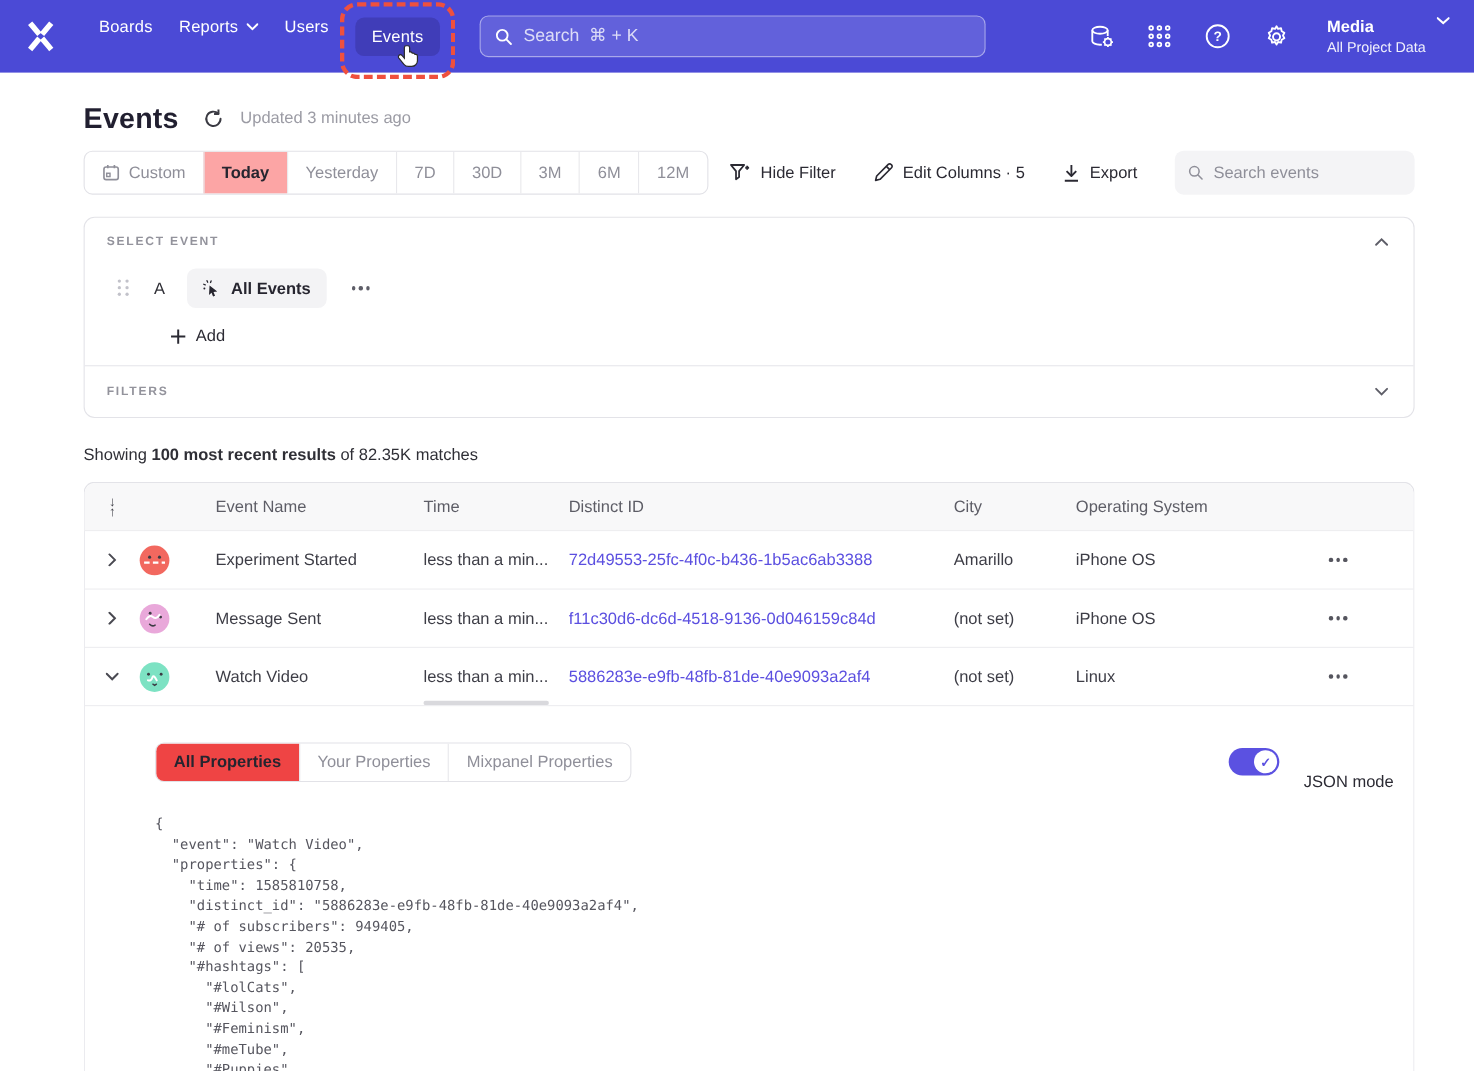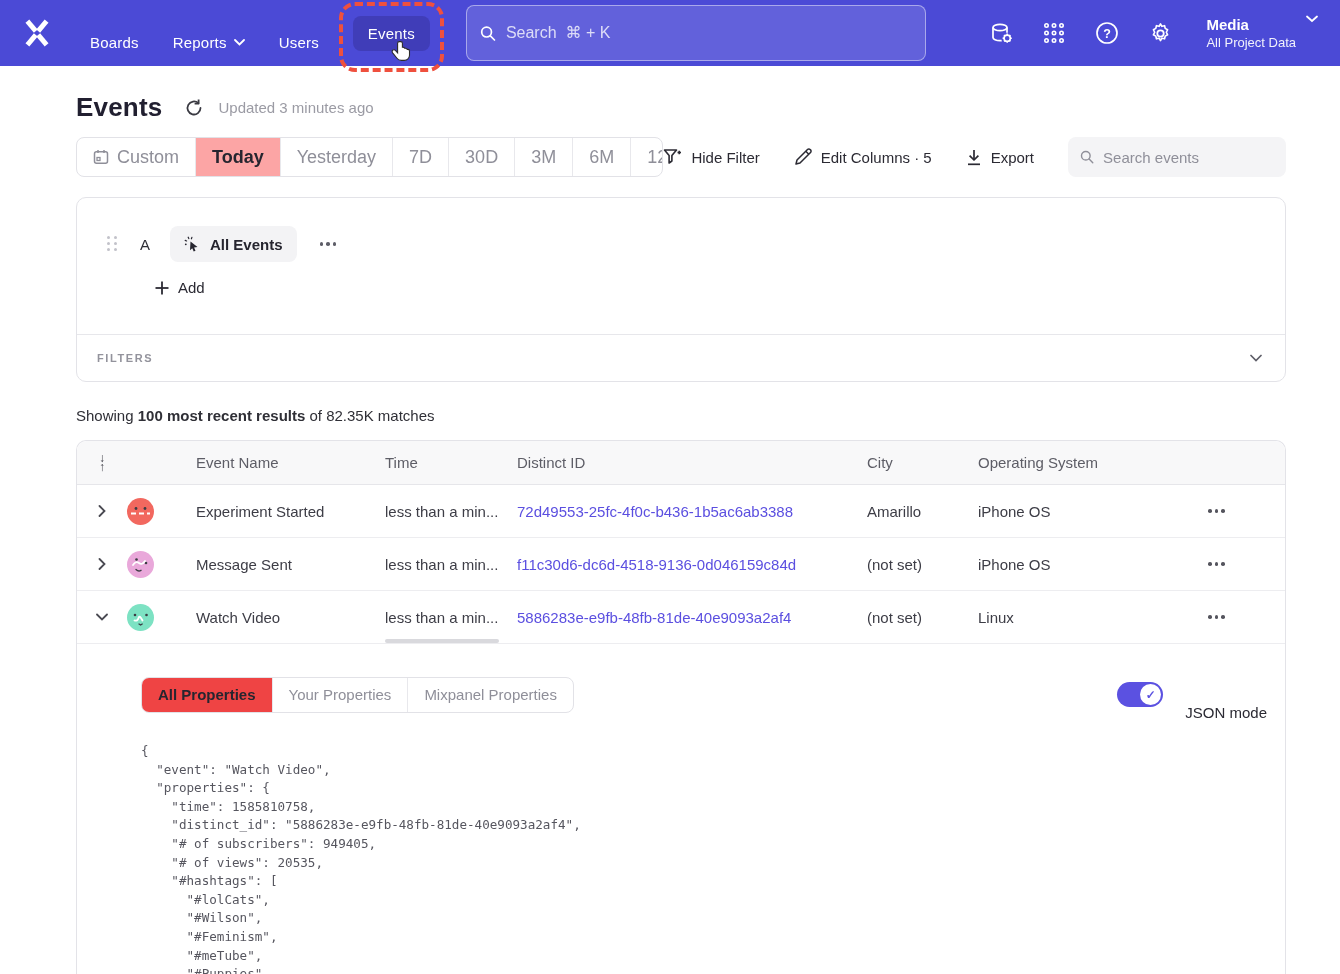--- a/index.html
+++ b/index.html
@@ -2,48 +2,48 @@
 <html><head>
 <meta charset="utf-8">
 <style>
   * { box-sizing: border-box; margin: 0; padding: 0; }
   html,body { width:1340px; height:974px; overflow:hidden; background:#fff;
     font-family:"Liberation Sans", sans-serif; color:#2f2f36; }
 
   
   .nav { height:66px; background:#4b4ad6; display:flex; align-items:center; padding:0 22px; position:relative; }
   .nav-logo { width:30px; height:30px; margin-right:38px; flex:0 0 auto; }
-  .nav-items { display:flex; align-items:flex-end; gap:34px; }
+  .nav-items { display:flex; align-items:flex-start; gap:24px; }
   .nav-item { color:#fff; font-size:15px; font-weight:500; letter-spacing:.2px; display:flex; align-items:center; gap:7px; cursor:pointer; }
   .nav-item.btn-active { position:relative; background:#403db8; border-radius:8px; padding:9px 15px; }
   .annotation-box { position:absolute; left:-14px; right:-14px; top:-14px; bottom:-21px;
     border:4px dashed #ef503e; border-radius:16px; pointer-events:none; z-index:5; }
   .annotation-cursor { position:absolute; left:38px; top:24px; z-index:6; pointer-events:none; }
-  .nav-search { margin-left:36px; width:460px; height:56px; border-radius:8px;
+  .nav-search { margin-left:36px; width:460px; height:38px; border-radius:8px;
     background:rgba(255,255,255,.13); border:1px solid rgba(255,255,255,.45);
     display:flex; align-items:center; padding:0 13px; gap:10px; }
   .nav-search input { background:transparent; border:none; outline:none; color:#fff; font-size:16px;
     font-family:"Liberation Sans", sans-serif; width:100%; }
   .nav-search input::placeholder { color:rgba(255,255,255,.78); }
   .nav-right { margin-left:auto; display:flex; align-items:center; gap:27px; }
   .nav-icon { width:26px; height:26px; display:flex; align-items:center; justify-content:center; cursor:pointer; }
   .nav-project { display:flex; gap:10px; margin-left:6px; cursor:pointer; }
   .nav-project-name { color:#fff; font-size:15px; font-weight:700; line-height:19px; }
   .nav-project-sub { color:rgba(255,255,255,.92); font-size:13px; line-height:17px; }
 
   
   .page { width:1210px; margin:0 auto 0 76px; }
   .page-head { display:flex; align-items:center; margin-top:26px; gap:14px; }
   .page-title { font-size:26px; font-weight:700; color:#211f30; letter-spacing:.2px; }
   .refresh { width:20px; height:20px; cursor:pointer; margin-left:8px; }
   .updated { color:#9b9ba4; font-size:15px; }
 
   .controls-row { margin-top:14px; display:flex; align-items:center; justify-content:space-between; }
   .segmented { display:inline-flex; align-items:stretch; border:1px solid #e2e2e7; border-radius:8px; overflow:hidden; background:#fff; }
-  .seg { padding:0 16px; height:38px; display:flex; align-items:center; gap:8px; font-size:18px;
+  .seg { padding:0 16px; height:38px; display:flex; align-items:center; gap:8px; font-size:15px;
     color:#8f8f99; border-left:1px solid #e8e8ec; cursor:pointer; white-space:nowrap; }
   .seg:first-child { border-left:none; }
   .seg.active { background:#fca5a5; color:#26252f; font-weight:700; }
   .toolbar { display:flex; align-items:center; gap:34px; }
   .tool-btn { display:flex; align-items:center; gap:9px; font-size:15px; font-weight:500; color:#2b2a33; cursor:pointer; white-space:nowrap; }
   .search-events { width:218px; height:40px; background:#f4f4f6; border-radius:8px; display:flex; align-items:center; gap:9px; padding:0 12px; }
   .search-events input { border:none; outline:none; background:transparent; font-size:15px; width:100%;
     font-family:"Liberation Sans", sans-serif; color:#3a3a42; }
   .search-events input::placeholder { color:#8f8f99; }
 
@@ -56,21 +56,21 @@
   .event-row { margin-top:15px; display:flex; align-items:center; }
   .drag-handle { display:grid; grid-template-columns:repeat(2,4px); grid-auto-rows:4px; gap:2px 3px; margin-left:10px; cursor:grab; }
   .drag-handle i { width:3px; height:3px; border-radius:50%; background:#c2c2ca; }
   .row-letter { margin:0 20px 0 22px; font-size:15px; color:#2f2f36; }
   .event-chip { background:#f3f3f5; border-radius:8px; height:36px; padding:0 14px; display:flex; align-items:center; gap:9px; cursor:pointer; }
   .event-chip-label { font-size:15px; font-weight:700; color:#26252f; }
   .more-dots { display:flex; gap:3px; margin-left:17px; cursor:pointer; padding:6px; }
   .more-dots i { width:3.5px; height:3.5px; border-radius:50%; background:#5e5e68; }
   .add-row { margin-top:17px; margin-left:58px; display:flex; align-items:center; gap:9px; cursor:pointer;
     font-size:15px; font-weight:500; color:#2b2a33; width:max-content; }
-  .qb-filters { border-top:1px solid #e7e7eb; padding:14px 20px; display:flex; align-items:center; justify-content:space-between;margin-top:20px; }
+  .qb-filters { border-top:1px solid #e7e7eb; padding:14px 20px; display:flex; align-items:center; justify-content:space-between; }
 
   .summary { margin-top:25px; font-size:15px; color:#2f2f36; }
   .summary b { font-weight:700; }
 
   
   .table-card { margin-top:16px; border:1px solid #e3e3e8; border-bottom:none; border-radius:10px 10px 0 0; overflow:visible; position:relative; background:#fff; }
   .tgrid { display:grid; grid-template-columns:50px 69px 189px 132px 350px 111px 216px 1fr; align-items:center; }
   .thead { height:44px; background:#f8f8f9; border-bottom:1px solid #e6e6ea; border-radius:10px 10px 0 0; }
   .th { font-size:15px; font-weight:400; color:#5d5d66; }
   .sort-icon { justify-self:center; display:flex; flex-direction:column; line-height:9px; font-size:12px; color:#3c3c45; font-weight:700; cursor:pointer; }
@@ -269,20 +269,28 @@
           <circle cx="7" cy="7" r="5.2" fill="none" stroke="#8f8f99" stroke-width="1.7"></circle>
           <line x1="11" y1="11" x2="15.4" y2="15.4" stroke="#8f8f99" stroke-width="1.7" stroke-linecap="round"></line>
         </svg>
         <input type="text" placeholder="Search events" style="">
       </div>
     </div>
   </div>
 
   <div class="card">
     <div class="qb-top">
+      <div class="section-label-row">
+        <div class="section-label">SELECT EVENT</div>
+        <div class="chev-btn">
+          <svg width="12" height="8" viewBox="0 0 12 8">
+            <polyline points="1,6.5 6,1.5 11,6.5" fill="none" stroke="#5e5e68" stroke-width="1.7" stroke-linecap="round"></polyline>
+          </svg>
+        </div>
+      </div>
       <div class="event-row">
         <div class="drag-handle">
           <i></i>
             <i></i>
             <i></i>
             <i></i>
             <i></i>
             <i></i>
         </div>
         <div class="row-letter">A</div>

